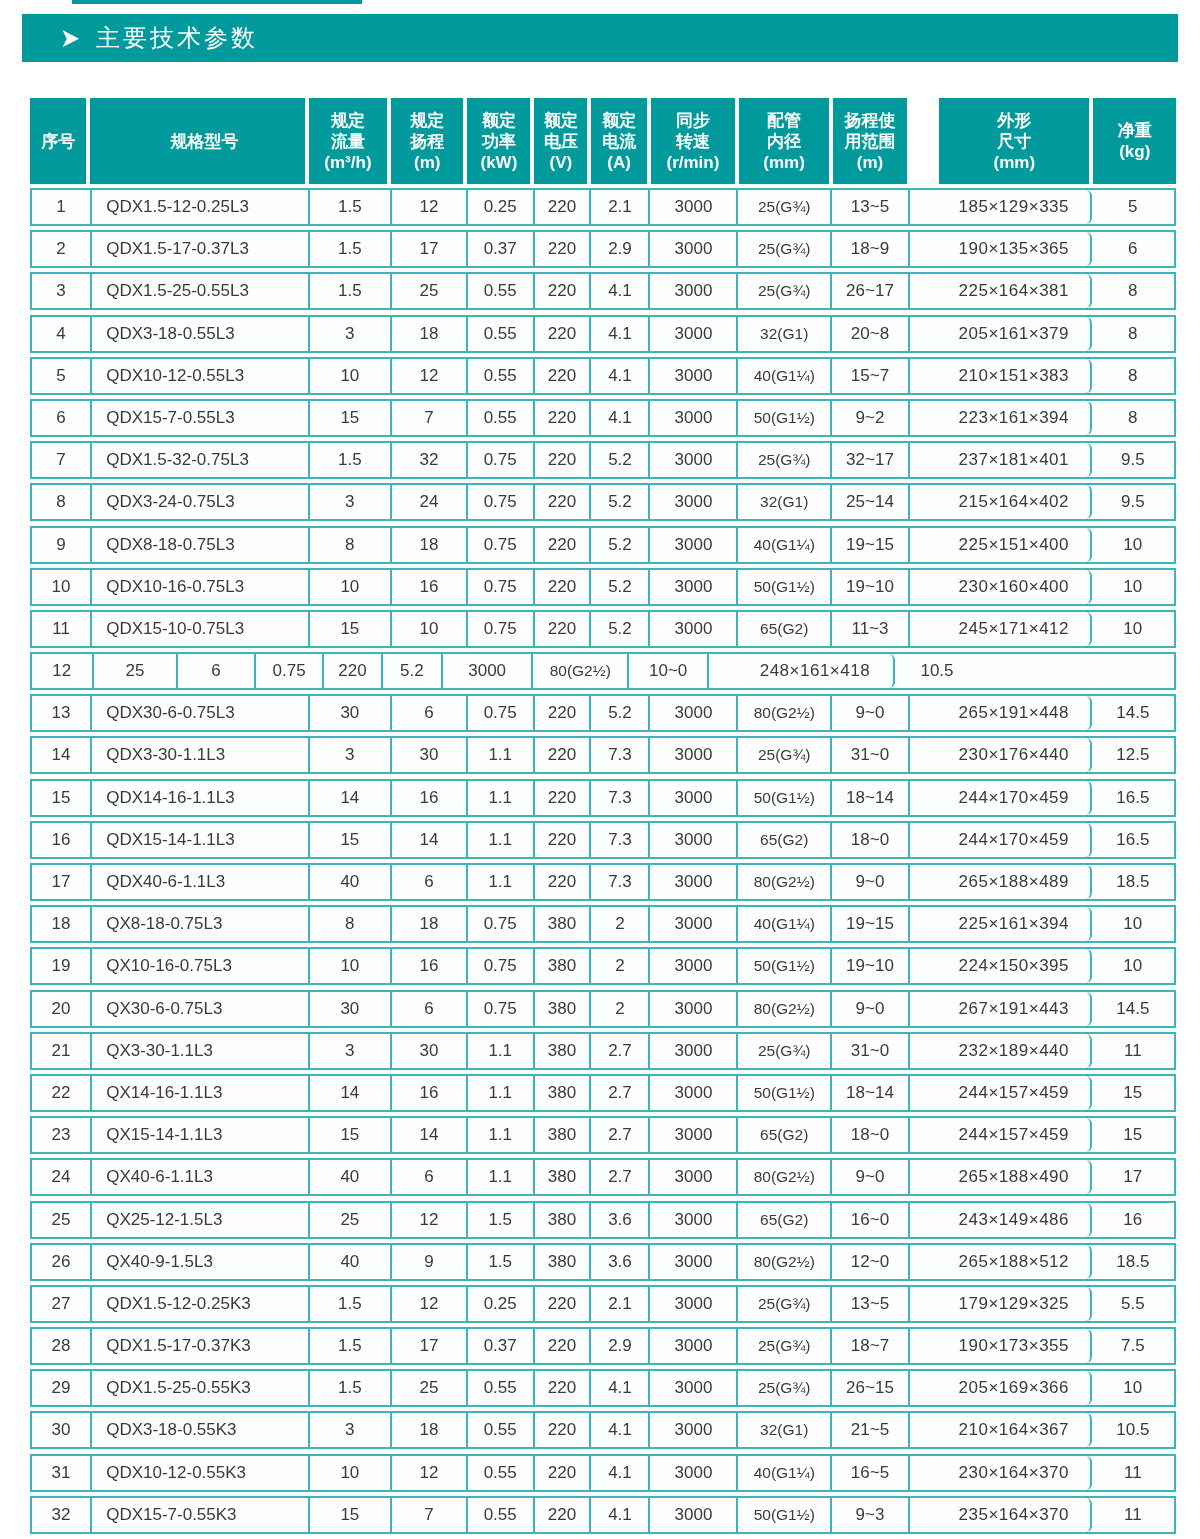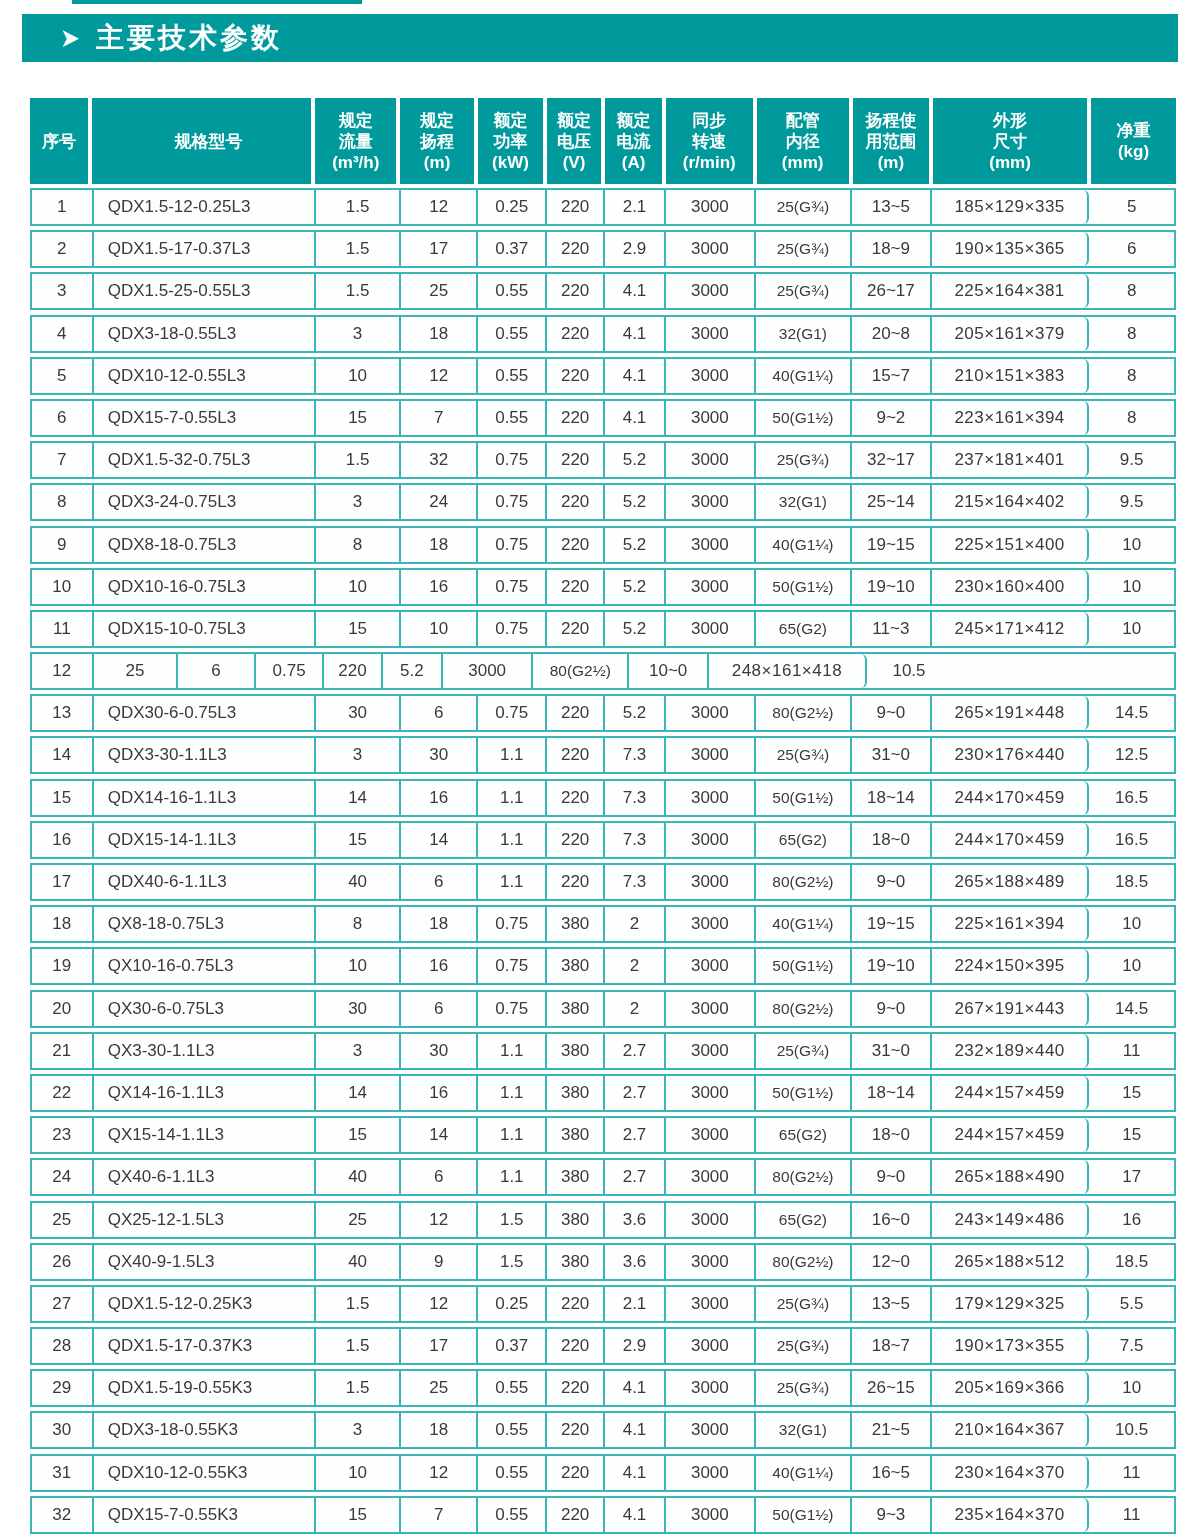--- a/index.html
+++ b/index.html
@@ -24,21 +24,21 @@
     position:absolute;top:14px;left:22px;right:22px;height:48px;
     background:var(--teal);
     display:flex;align-items:center;
     padding-left:38px;
   }
   .banner .arrow{
     color:#ffffff;font-size:24px;line-height:1;margin-right:16px;
     transform:scaleY(1.1);
   }
   .banner .title{
-    color:#ffffff;font-size:28px;font-weight:bold;
+    color:#ffffff;font-size:24px;font-weight:normal;
     letter-spacing:3px;
   }
   .spec-table{
     position:absolute;top:98px;left:30px;width:1146px;
   }
   .thead{
     display:flex;width:100%;height:86px;margin-bottom:4px;
   }
   .h-cell{
     background:var(--teal);
@@ -67,21 +67,21 @@
   .c0{width:5.4%;}
   .c1{width:19.5%;padding-left:14px;}
   .c2{width:7.4%;}
   .c3{width:6.8%;}
   .c4{width:6.0%;}
   .c5{width:5.1%;}
   .c6{width:5.3%;}
   .c7{width:7.9%;}
   .c8{width:8.4%;}
   .c9{width:7.0%;}
-  .c10{width:13.8%;}
+  .c10{width:13.8%;margin-left:28px;}
   .c11{width:7.4%;}
   
   .cell.c1{justify-content:flex-start;padding-left:14px;}
   
   .cell.c8{font-size:15.5px;}
   .cell.c10{letter-spacing:0.5px;border-radius:6px;}
 </style>
 </head>
 <body>
 
@@ -537,21 +537,21 @@
         <div class="cell c5">220</div>
         <div class="cell c6">2.9</div>
         <div class="cell c7">3000</div>
         <div class="cell c8">25(G¾)</div>
         <div class="cell c9">18~7</div>
         <div class="cell c10">190×173×355</div>
         <div class="cell c11">7.5</div>
       </div>
       <div class="row">
         <div class="cell c0">29</div>
-        <div class="cell c1">QDX1.5-19-0.55K3</div>
+        <div class="cell c1">QDX1.5-25-0.55K3</div>
         <div class="cell c2">1.5</div>
         <div class="cell c3">25</div>
         <div class="cell c4">0.55</div>
         <div class="cell c5">220</div>
         <div class="cell c6">4.1</div>
         <div class="cell c7">3000</div>
         <div class="cell c8">25(G¾)</div>
         <div class="cell c9">26~15</div>
         <div class="cell c10">205×169×366</div>
         <div class="cell c11">10</div>

